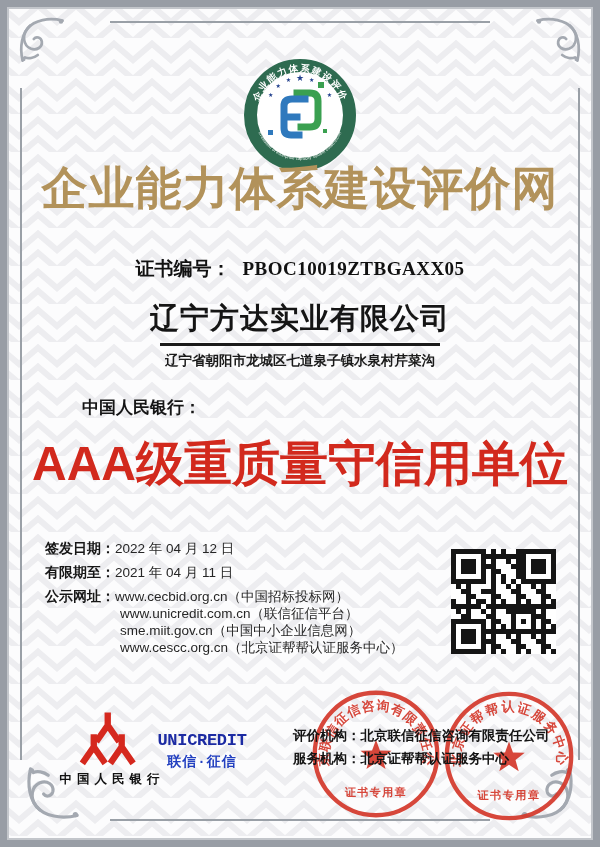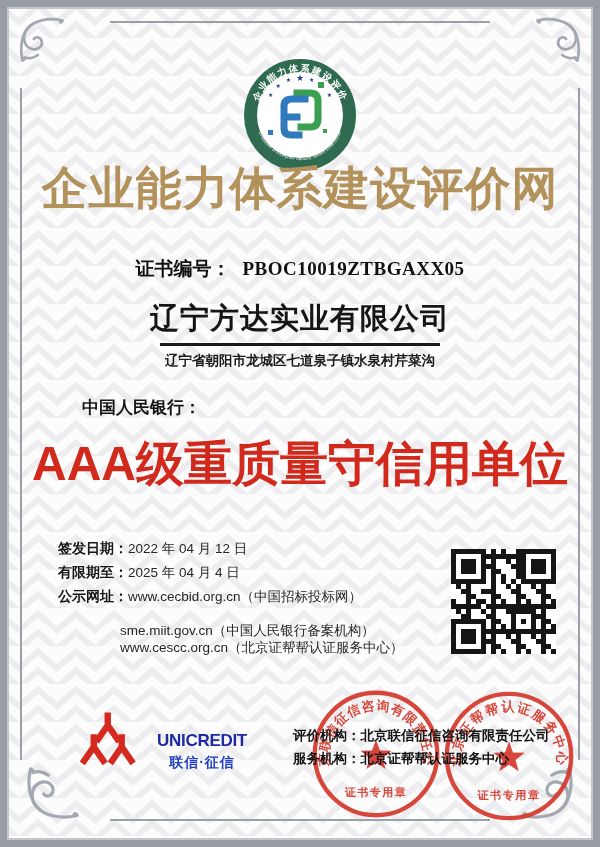--- a/index.html
+++ b/index.html
@@ -38,40 +38,40 @@
          font-size:29px;font-weight:900;color:#151515;letter-spacing:1px;}
   .company-underline{position:absolute;left:50%;margin-left:-140px;top:343px;width:280px;height:3px;
          background:#1a1a1a;z-index:3;}
   .address{position:absolute;left:0;top:352px;width:600px;text-align:center;z-index:3;
          font-size:13.5px;font-weight:bold;color:#1a1a1a;}
   .rating-intro{position:absolute;left:82px;top:396px;z-index:3;
          font-size:17px;font-weight:bold;color:#161616;}
   .rating-grade{position:absolute;left:0;top:436px;width:600px;text-align:center;z-index:3;
          font-size:48px;font-weight:900;color:#d2291d;line-height:1.15;}
   
-  .row{position:absolute;left:58px;z-index:3;font-size:13.5px;color:#262626;white-space:nowrap;}
+  .row{position:absolute;left:45px;z-index:3;font-size:13.5px;color:#262626;white-space:nowrap;}
   .row .lbl{font-weight:bold;color:#161616;font-family:"Liberation Serif",serif;font-size:14px;}
   .row-issue{top:540px;}
   .row-valid{top:564px;}
   .row-web0{top:588px;}
   .web-cont{position:absolute;left:120px;z-index:3;font-size:13.5px;color:#262626;white-space:nowrap;}
   .web1{top:605px;} .web2{top:622px;} .web3{top:639px;}
   
   .qr{position:absolute;left:451px;top:549px;width:105px;height:105px;z-index:3;background:#fff;}
   .qr i{position:absolute;width:5px;height:5px;background:#151515;}
   .qr-caption{position:absolute;left:438px;top:658px;width:132px;text-align:center;z-index:3;
          font-size:13.5px;color:#1c1c1c;font-family:"Liberation Serif",serif;}
   
   .regulator{position:absolute;left:68px;top:686px;z-index:3;
          font-size:14.5px;font-weight:bold;color:#161616;font-family:"Liberation Serif",serif;}
   .pboc-logo{position:absolute;left:76px;top:708px;z-index:3;}
   .pboc-name{position:absolute;left:52px;top:771px;width:120px;text-align:center;z-index:3;
          font-size:12.5px;font-weight:bold;color:#111;letter-spacing:5px;
          font-family:"Liberation Serif",serif;}
-  .unicredit{position:absolute;left:150px;top:731px;width:104px;text-align:center;z-index:3;}
+  .unicredit{position:absolute;left:150px;top:731px;width:104px;text-align:center;z-index:3;font-family:Liberation Mono, monospace;}
   .unicredit .latin{font-size:17px;font-weight:900;color:#1c2ba3;letter-spacing:-.3px;}
   .unicredit .cn{margin-top:3px;font-size:14px;font-weight:bold;color:#2340c0;letter-spacing:1px;}
   .org-line{position:absolute;left:293px;z-index:5;font-size:13.5px;font-weight:600;
          color:#141414;white-space:nowrap;}
   .org-eval{top:727px;} .org-serv{top:750px;}
   .stamp{position:absolute;z-index:4;opacity:.92;}
   .stamp-left{left:309px;top:687px;}
   .stamp-right{left:441px;top:688px;}
 </style>
 </head>
@@ -174,26 +174,27 @@
   <div class="company-underline"></div>
   <div class="address serif">辽宁省朝阳市龙城区七道泉子镇水泉村芹菜沟</div>
 
   <div class="rating-intro serif">中国人民银行：</div>
   <div class="rating-grade">AAA级重质量守信用单位</div>
 
   <div class="row row-issue">
     <span class="lbl">签发日期：</span><span>2022 年 04 月 12 日</span>
   </div>
   <div class="row row-valid">
-    <span class="lbl">有限期至：</span><span>2025 年 04 月 4 日</span>
+    <span class="lbl">有限期至：</span><span>2021 年 04 月 11 日</span>
   </div>
   <div class="row row-web0">
     <span class="lbl">公示网址：</span><span>www.cecbid.org.cn（中国招标投标网）</span>
   </div>
-  <div class="web-cont web2">sme.miit.gov.cn（中国人民银行备案机构）</div>
+  <div class="web-cont web1">www.unicredit.com.cn（联信征信平台）</div>
+  <div class="web-cont web2">sme.miit.gov.cn（中国中小企业信息网）</div>
   <div class="web-cont web3">www.cescc.org.cn（北京证帮帮认证服务中心）</div>
 
   <div class="qr" id="qr">
       <i style="left:0px;top:0px"></i>
       <i style="left:5px;top:0px"></i>
       <i style="left:10px;top:0px"></i>
       <i style="left:15px;top:0px"></i>
       <i style="left:20px;top:0px"></i>
       <i style="left:25px;top:0px"></i>
       <i style="left:30px;top:0px"></i>
@@ -441,20 +442,21 @@
     </div>
 
 
   <svg class="pboc-logo" width="66" height="60" viewBox="2 -4 104 92">
     <g stroke="#d5281e" stroke-width="10" fill="none" stroke-linecap="butt">
       <path d="M52 2 V22 M34 48 L52 22 L70 48"></path>
       <path d="M30 36 V56 M12 82 L30 56 L48 82"></path>
       <path d="M74 36 V56 M56 82 L74 56 L92 82"></path>
     </g>
   </svg>
+  <div class="pboc-name">中国人民银行</div>
 
   <div class="unicredit">
     <div class="latin">UNICREDIT</div>
     <div class="cn">联信·征信</div>
   </div>
 
   <svg class="stamp stamp-left" width="134" height="134" viewBox="0 0 140 140">
     <circle cx="70" cy="70" r="64" fill="none" stroke="#d4382b" stroke-width="4.5"></circle>
     <defs>
         <path id="seal-arc-l" d="M22,88 A50,50 0 1 1 118,88"></path>

